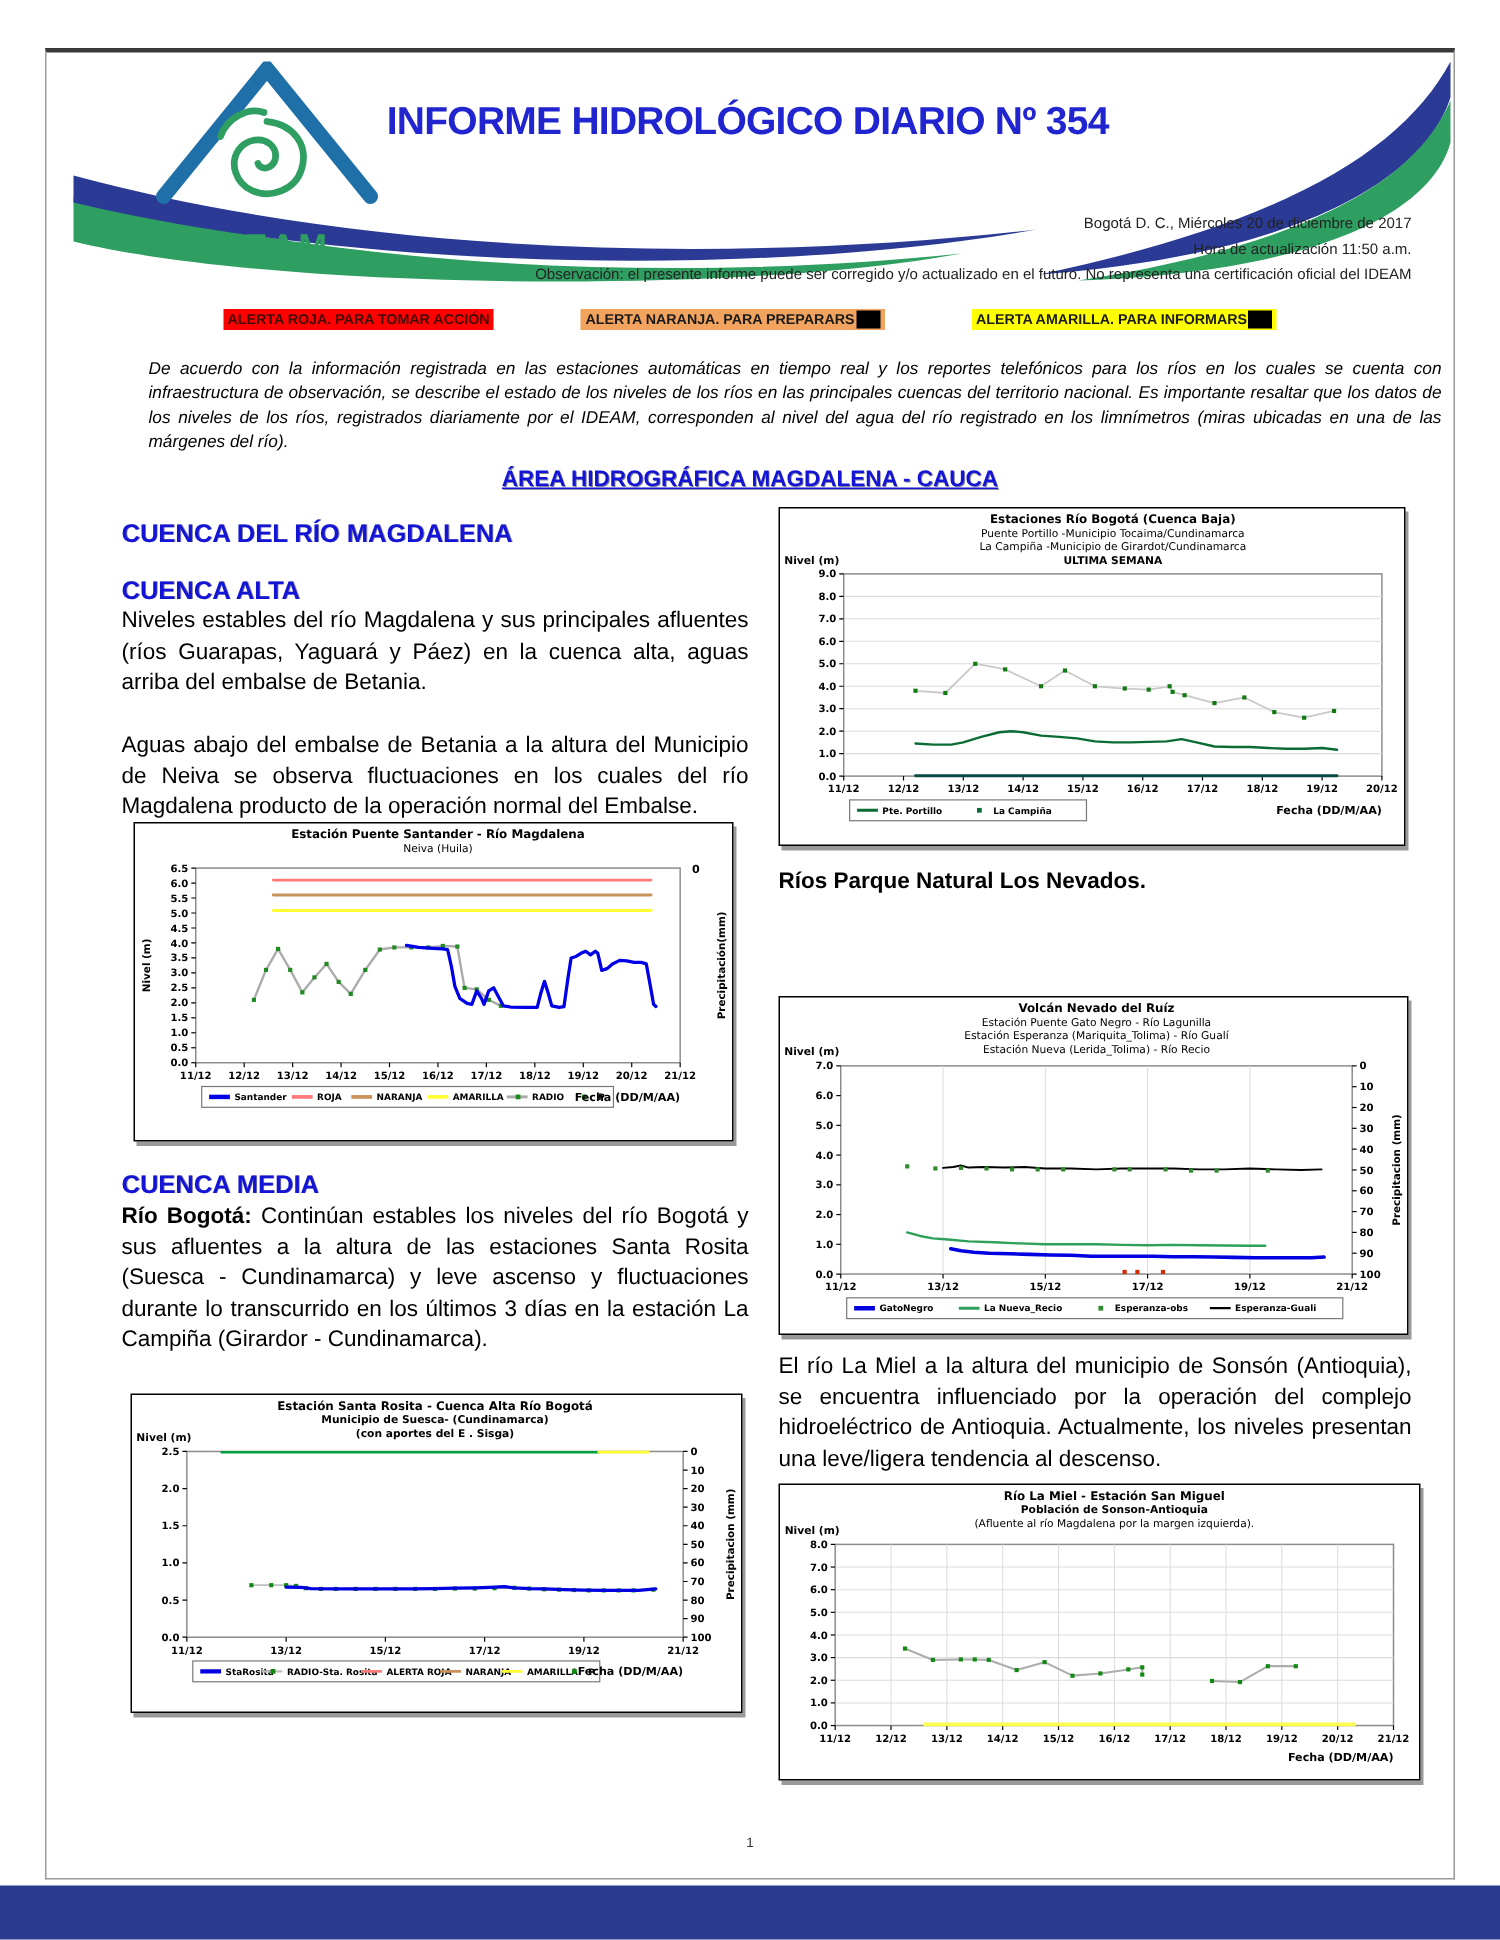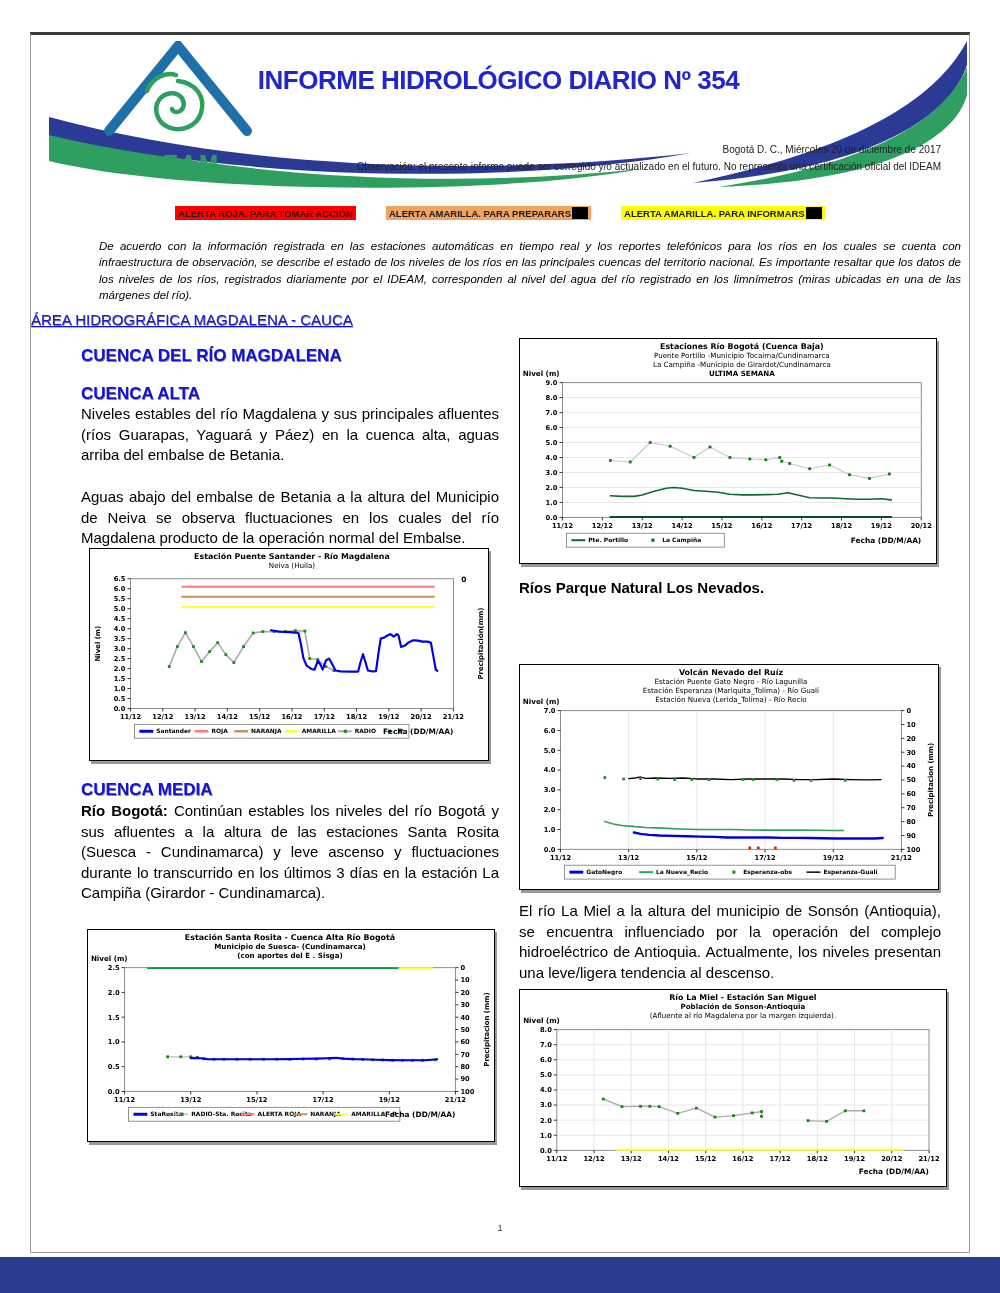--- a/index.html
+++ b/index.html
@@ -9,30 +9,30 @@
   *{margin:0;padding:0;box-sizing:border-box;}
   html,body{width:1000px;height:1293px;background:#fff;font-family:"Liberation Sans",sans-serif;color:#000;}
   body{position:relative;overflow:hidden;}
   .page{position:absolute;left:30px;top:32px;width:940px;height:1221px;background:#fff;
         border:1px solid #9a9a9a;border-top:3px solid #3a3a3a;}
   .hdr-svg{position:absolute;left:0;top:0;width:938px;height:160px;pointer-events:none;}
   .logo{position:absolute;left:62px;top:6px;width:170px;height:140px;}
   .doc-title{position:absolute;left:185px;top:30px;width:565px;text-align:center;
              font-size:26px;font-weight:bold;color:var(--title-blue);letter-spacing:-0.5px;}
   .meta{position:absolute;right:28px;top:106px;text-align:right;font-size:10px;line-height:17px;color:#222;}
-  .alerts{position:absolute;left:0;top:171px;width:938px;display:flex;justify-content:center;gap:30px;}
+  .alerts{position:absolute;left:0;top:171px;width:938px;display:flex;justify-content:center;gap:58px;}
   .badge{font-size:9.5px;font-weight:bold;padding:1px 3px;white-space:nowrap;display:flex;align-items:center;}
   .badge .redact{display:inline-block;width:16px;height:12px;background:#000;margin-left:1px;}
   .alert-red{background:var(--alert-red);color:#3D0D08;}
   .alert-orange{background:var(--alert-orange);color:#1a1a1a;}
   .alert-yellow{background:var(--alert-yellow);color:#1a1a1a;}
   .intro{position:absolute;left:68px;top:203px;width:862px;font-style:italic;font-size:11.5px;
          line-height:1.42;text-align:justify;}
-  .section-title{position:absolute;left:0;top:276px;width:938px;font-size:15px;
-                 font-weight:normal;color:var(--heading-blue);text-decoration:underline;text-shadow:0.6px 0.6px 0 rgba(10,10,60,.5);}
+  .section-title{position:absolute;left:0;top:276px;width:938px;text-align:center;font-size:15px;
+                 font-weight:bold;color:var(--heading-blue);text-decoration:underline;text-shadow:0.6px 0.6px 0 rgba(10,10,60,.5);}
   .h-blue{position:absolute;font-size:17px;font-weight:bold;color:var(--heading-blue);
           text-shadow:0.6px 0.6px 0 rgba(10,10,60,.5);}
   .para{position:absolute;font-size:15px;line-height:20.5px;text-align:justify;text-justify:inter-word;}
   .para b{font-weight:bold;}
   .bold-line{position:absolute;font-size:15px;font-weight:bold;}
   .chart{position:absolute;background:#fff;border:1.5px solid #000;box-shadow:2px 3px 0 #999;}
   .page-num{position:absolute;left:0;top:1188px;width:938px;text-align:center;font-size:9px;color:#333;}
   .footer-band{position:absolute;left:0;top:1257px;width:1000px;height:36px;background:var(--footer-blue);}
 </style>
 </head>
@@ -50,29 +50,30 @@
   <svg class="logo" viewBox="0 0 170 140">
     <path d="M16,90 L85,5 L154,90" fill="none" stroke="#1F6FA8" stroke-width="10" stroke-linecap="round"></path>
     <path d="M83,34 C72,30 58,38 54,50 M85,40 C103,42 113,56 108,72 C104,85 88,92 75,86 C64,81 60,68 66,59 C71,52 81,50 87,55 C92,59 92,67 87,70 C84,72 80,71 79,68" fill="none" stroke="#2E9E61" stroke-width="4.5" stroke-linecap="round"></path>
     <text x="85" y="131" text-anchor="middle" font-family="Liberation Sans, sans-serif" font-size="23" font-weight="bold" fill="#2E9E61" letter-spacing="2">IDEAM</text>
   </svg>
 
   <div class="doc-title">INFORME HIDROLÓGICO DIARIO Nº 354</div>
 
   <div class="meta">
     <div>Bogotá D. C., Miércoles 20 de diciembre de 2017</div>
+    <div>Hora de actualización 11:50 a.m.</div>
     <div>Observación: el presente informe puede ser corregido y/o actualizado en el futuro. No representa una certificación oficial del IDEAM</div>
   </div>
 
   <div class="alerts">
     <span class="badge alert-red">
         <span>ALERTA ROJA. PARA TOMAR ACCIÓN</span>
       </span>
     <span class="badge alert-orange">
-        <span>ALERTA AMARILLA. PARA PREPARARS</span>
+        <span>ALERTA NARANJA. PARA PREPARARS</span>
         <span class="redact"></span>
       </span>
     <span class="badge alert-yellow">
         <span>ALERTA AMARILLA. PARA INFORMARS</span>
         <span class="redact"></span>
       </span>
   </div>
 
   <div class="intro">De acuerdo con la información registrada en las estaciones automáticas en tiempo real y los reportes telefónicos para los ríos en los cuales se cuenta con infraestructura de observación, se describe el estado de los niveles de los ríos en las principales cuencas del territorio nacional. Es importante resaltar que los datos de los niveles de los ríos, registrados diariamente por el IDEAM, corresponden al nivel del agua del río registrado en los limnímetros (miras ubicadas en una de las márgenes del río).</div>
 

